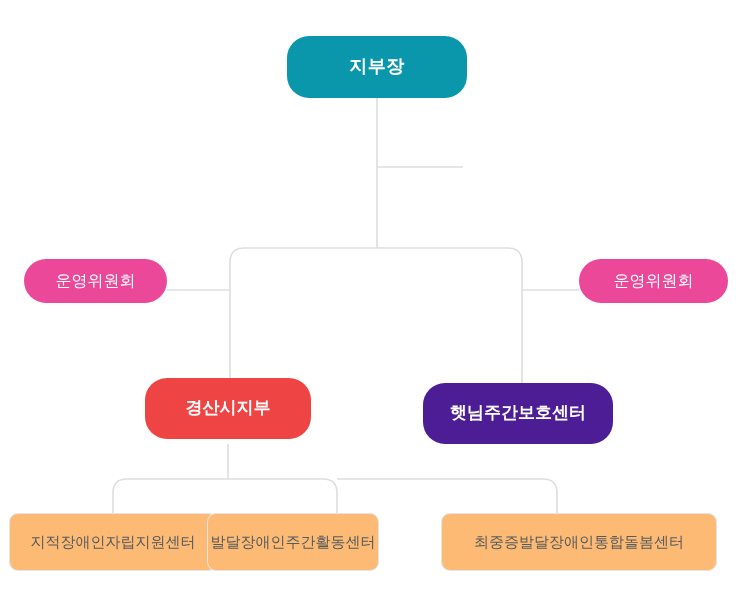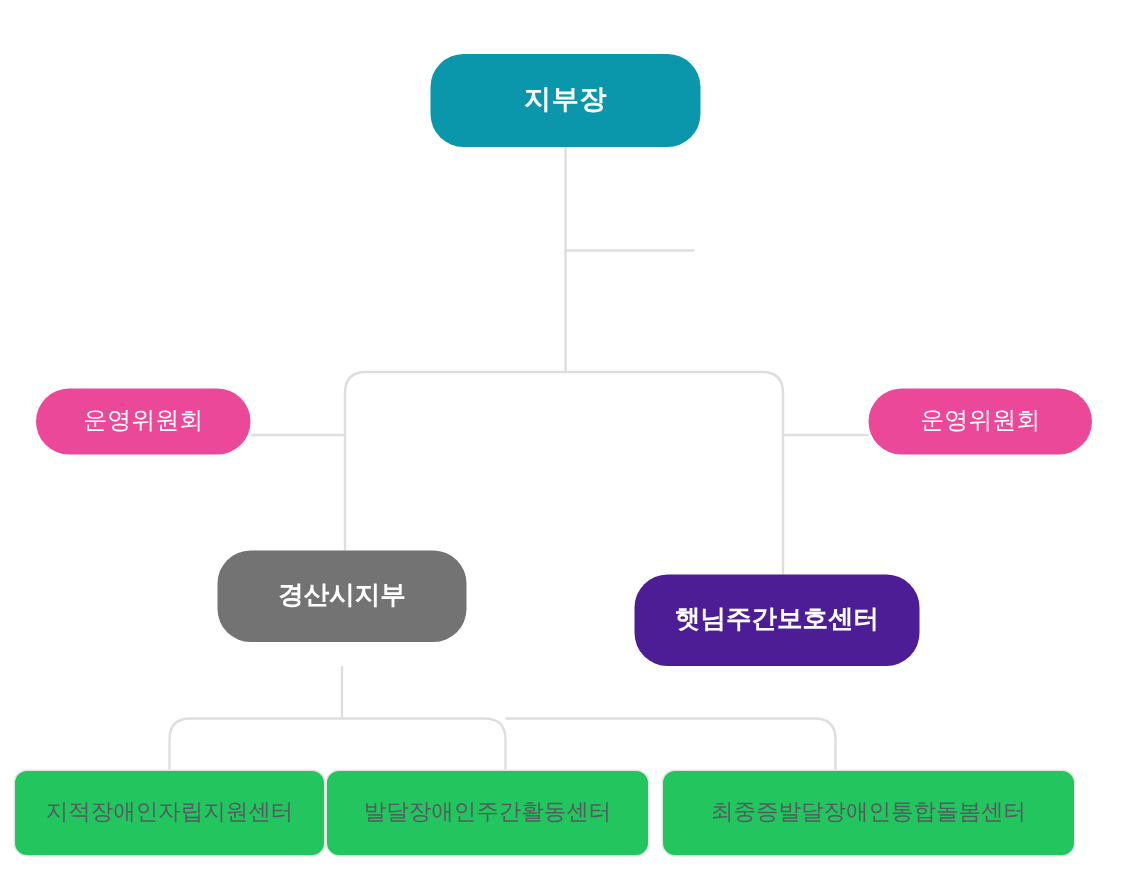--- a/index.html
+++ b/index.html
@@ -73,52 +73,52 @@
     color: #ffffff;
     font-size: 16px;
     font-weight: normal;
   }
   .node-committee-left  { left: 24px; }
   .node-committee-right { left: 579px; width: 149px; }
 
   
   .node-branch {
     left: 145px;
-    top: 367px;
+    top: 378px;
     width: 166px;
     height: 61px;
-    background: #737373;
+    background: #ef4444;
     color: #ffffff;
     font-size: 17px;
     font-weight: bold;
   }
   .node-center {
     left: 423px;
     top: 383px;
     width: 190px;
     height: 61px;
     background: #4c1d95;
     color: #ffffff;
     font-size: 17px;
     font-weight: bold;
   }
 
   
   .node-leaf {
     top: 513px;
     height: 58px;
-    background: #22c55e;
+    background: #fdba74;
     border: 1px solid #e3e5e5;
     color: #555b5e;
     font-size: 15px;
     font-weight: normal;
     border-radius: 9px;
   }
   .leaf-1 { left: 9px;   width: 208px; }
-  .leaf-2 { left: 217px; width: 216px; }
+  .leaf-2 { left: 207px; width: 172px; }
   .leaf-3 { left: 441px; width: 276px; }
 </style>
 </head>
 <body>
 
 <div id="org-chart">
 
   <svg id="connector-layer" viewBox="0 0 750 590" width="750" height="590" fill="none">
     <g stroke="#dcdedf" stroke-width="1.6" fill="none" stroke-linecap="butt">
 

